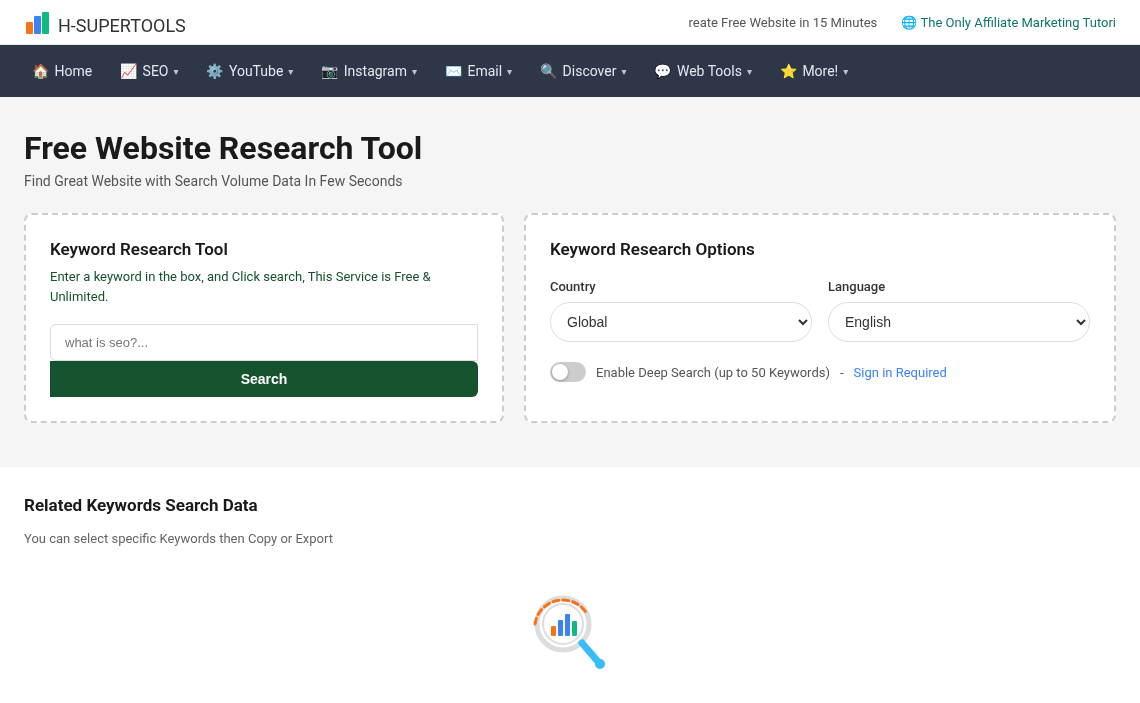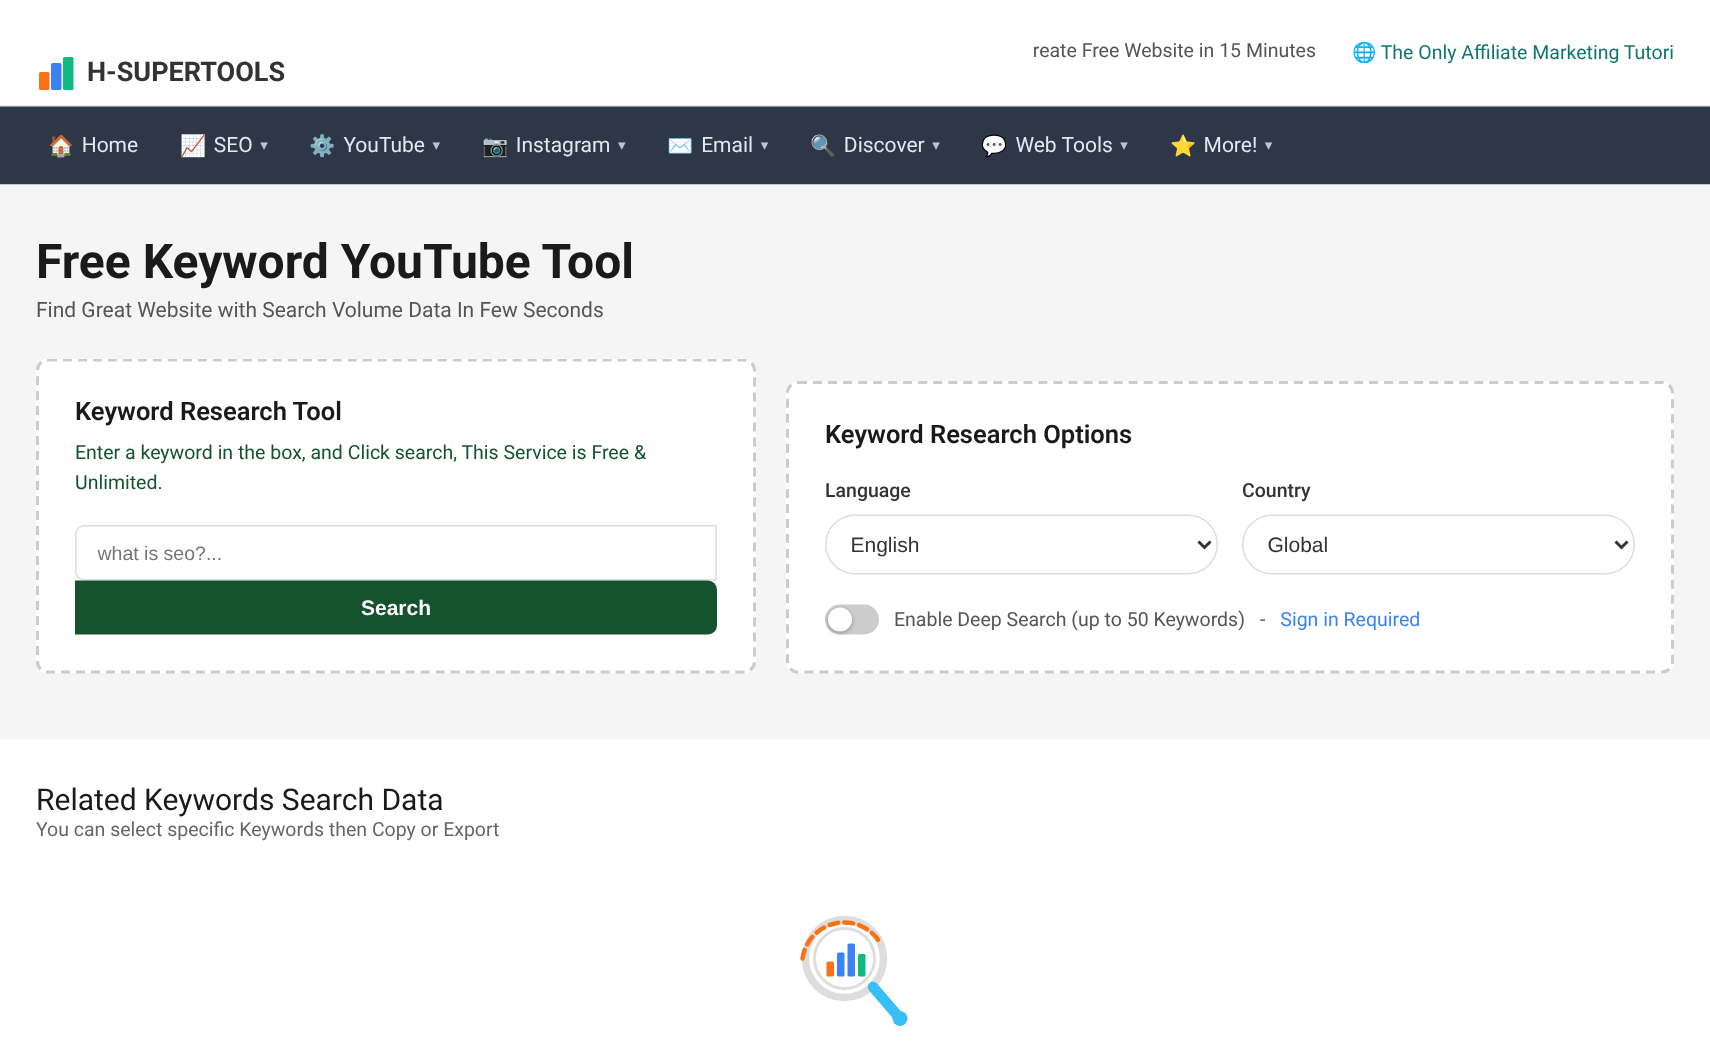--- a/index.html
+++ b/index.html
@@ -10,27 +10,26 @@
       background: #fff;
       border-bottom: 1px solid #e8e8e8;
       display: flex;
       align-items: center;
       justify-content: space-between;
       padding: 8px 24px;
       overflow: hidden;
     }
     .announcement-bar .logo {
       display: flex;
-      align-items: center;
+      align-items: flex-end;
       gap: 6px;
-      font-weight: 700;
+      font-weight: 400;
       font-size: 18px;
       color: #333;
       white-space: nowrap;
-      margin-top: 26px;
     }
     .logo-icon {
       width: 28px;
       height: 28px;
     }
     .announcement-links {
       display: flex;
       gap: 24px;
       font-size: 13px;
       color: #555;
@@ -81,21 +80,20 @@
       font-size: 14px;
       color: #555;
       margin-bottom: 24px;
     }
 
     
     .cards-row {
       display: flex;
       gap: 20px;
       margin-bottom: 0;
-      align-items: flex-end;
     }
 
     
     .card {
       background: #fff;
       border: 2px dashed #ccc;
       border-radius: 8px;
       padding: 24px;
     }
     .card-left {
@@ -213,24 +211,24 @@
     .toggle-text { color: #555; }
     .toggle-link { color: #3b82f6; text-decoration: none; }
 
     
     .related-section {
       background: #fff;
       padding: 28px 24px;
       margin-top: 20px;
     }
     .related-title {
-      font-size: 20px;
-      font-weight: 400;
+      font-size: 17px;
+      font-weight: 700;
       color: #1a1a1a;
-      margin-bottom: 1px;
+      margin-bottom: 16px;
     }
     .related-desc {
       font-size: 13px;
       color: #666;
       margin-bottom: 30px;
     }
     .illustration {
       display: flex;
       justify-content: center;
       padding: 10px 0;
@@ -294,57 +292,57 @@
     <span class="chevron">▾</span>
   </div>
   <div class="nav-item">
     <span class="nav-icon">⭐</span>
     <span>More!</span>
     <span class="chevron">▾</span>
   </div>
 </nav>
 
 <div class="main-content">
-  <h1 class="page-title">Free Keyword YouTube Tool</h1>
+  <h1 class="page-title">Free Website Research Tool</h1>
   <p class="page-subtitle">Find Great Website with Search Volume Data In Few Seconds</p>
 
   <div class="cards-row">
 
     <div class="card card-left">
       <div class="card-title">Keyword Research Tool</div>
       <div class="card-desc">Enter a keyword in the box, and Click search, This Service is Free &amp; Unlimited.</div>
       <div class="search-row">
         <input type="text" class="search-input" placeholder="what is seo?..." style="">
         <button class="search-btn">Search</button>
       </div>
     </div>
 
     <div class="card card-right">
       <div class="options-title">Keyword Research Options</div>
       <div class="options-row">
+        <div class="option-group">
+          <div class="option-label">Country</div>
+          <select class="option-select">
+            <option>Global</option>
+            <option>United States</option>
+            <option>United Kingdom</option>
+            <option>Canada</option>
+            <option>Australia</option>
+          </select>
+        </div>
         <div class="option-group">
           <div class="option-label">Language</div>
           <select class="option-select">
             <option>English</option>
             <option>Spanish</option>
             <option>French</option>
             <option>German</option>
             <option>Portuguese</option>
           </select>
         </div>
-        <div class="option-group">
-          <div class="option-label">Country</div>
-          <select class="option-select">
-            <option>Global</option>
-            <option>United States</option>
-            <option>United Kingdom</option>
-            <option>Canada</option>
-            <option>Australia</option>
-          </select>
-        </div>
       </div>
       <div class="toggle-row">
         <div class="toggle"></div>
         <span class="toggle-text">Enable Deep Search (up to 50 Keywords)</span>
         <span> - </span>
         <a href="#" class="toggle-link">Sign in Required</a>
       </div>
     </div>
   </div>
 </div>

